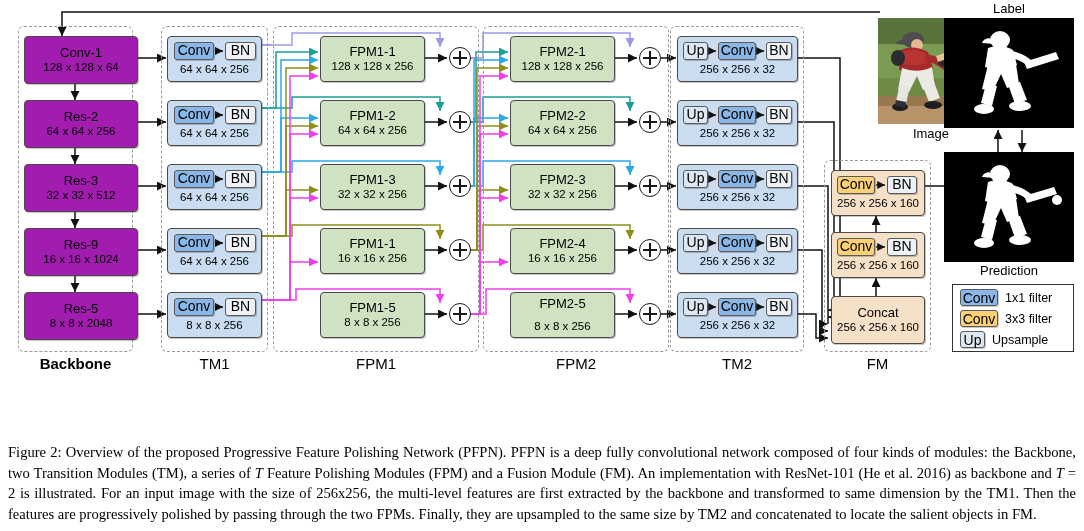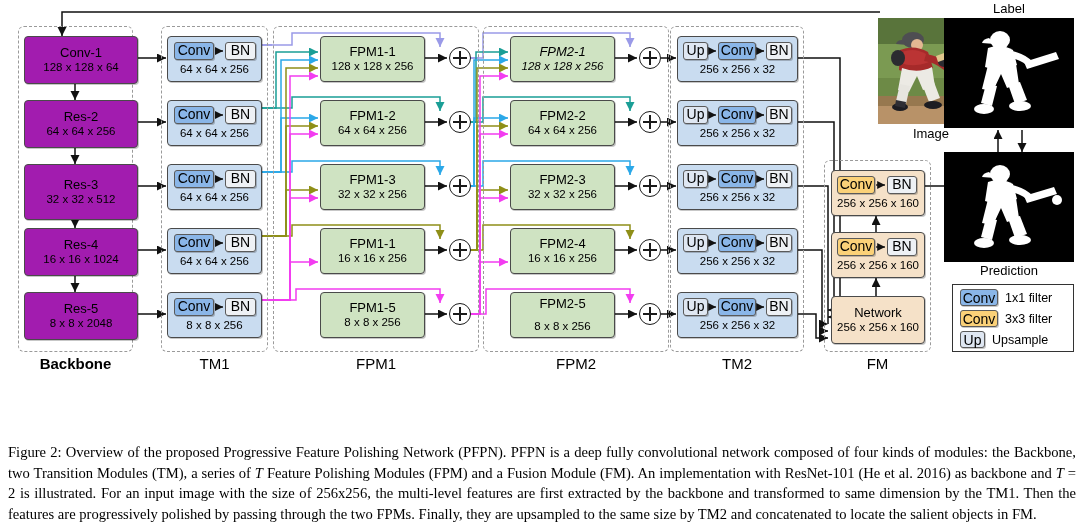--- a/index.html
+++ b/index.html
@@ -190,26 +190,26 @@
   <div class="grplab" style="left:824px;top:355px;width:107px;">FM</div>
 
   <div class="box bb" style="left:24px;top:36px;width:114px;height:48px;">
     <div class="t1">Conv-1</div>
     <div class="t2">128 x 128 x 64</div>
   </div>
   <div class="box bb" style="left:24px;top:100px;width:114px;height:48px;">
     <div class="t1">Res-2</div>
     <div class="t2">64 x 64 x 256</div>
   </div>
-  <div class="box bb" style="left:24px;top:164px;width:114px;height:56px;">
+  <div class="box bb" style="left:24px;top:164px;width:114px;height:48px;">
     <div class="t1">Res-3</div>
     <div class="t2">32 x 32 x 512</div>
   </div>
   <div class="box bb" style="left:24px;top:228px;width:114px;height:48px;">
-    <div class="t1">Res-4</div>
+    <div class="t1">Res-9</div>
     <div class="t2">16 x 16 x 1024</div>
   </div>
   <div class="box bb" style="left:24px;top:292px;width:114px;height:48px;">
     <div class="t1">Res-5</div>
     <div class="t2">8 x 8 x 2048</div>
   </div>
 
   <div class="box tm" style="left:167px;top:36px;width:95px;height:46px;">
     <div style="position:relative;width:95px;height:46px;">
       <div class="chip conv1" style="left:7px;top:5px;width:40px;height:18px;">Conv</div>
@@ -285,21 +285,21 @@
     <div class="t1">FPM1-5</div>
     <div class="t2">8 x 8 x 256</div>
   </div>
 
   <div class="plus" style="left:449px;top:47px;"></div>
   <div class="plus" style="left:449px;top:111px;"></div>
   <div class="plus" style="left:449px;top:175px;"></div>
   <div class="plus" style="left:449px;top:239px;"></div>
   <div class="plus" style="left:449px;top:303px;"></div>
 
-  <div class="box fpm" style="left:510px;top:36px;width:105px;height:46px;font-style:italic;">
+  <div class="box fpm" style="left:510px;top:36px;width:105px;height:46px;">
     <div class="t1">FPM2-1</div>
     <div class="t2">128 x 128 x 256</div>
   </div>
   <div class="box fpm" style="left:510px;top:100px;width:105px;height:46px;">
     <div class="t1">FPM2-2</div>
     <div class="t2">64 x 64 x 256</div>
   </div>
   <div class="box fpm" style="left:510px;top:164px;width:105px;height:46px;">
     <div class="t1">FPM2-3</div>
     <div class="t2">32 x 32 x 256</div>
@@ -394,21 +394,21 @@
     <div style="position:relative;width:94px;height:46px;">
       <div class="chip conv3" style="left:6px;top:5px;width:38px;height:18px;">Conv</div>
       <svg width="94" height="46" style="position:absolute;left:0;top:0;">
           <path d="M45,14 L54,14" stroke="#111" stroke-width="1.3" marker-end="url(#ab)" fill="none"></path>
         </svg>
       <div class="chip bn" style="left:56px;top:5px;width:30px;height:18px;">BN</div>
       <div class="dimtxt" style="top:26px;">256 x 256 x 160</div>
     </div>
   </div>
   <div class="box fm" style="left:831px;top:296px;width:94px;height:48px;">
-    <div class="t1">Network</div>
+    <div class="t1">Concat</div>
     <div class="t2">256 x 256 x 160</div>
   </div>
 
   <div class="photo" style="left:878px;top:18px;width:106px;height:106px;">
     <svg width="106" height="106" viewBox="0 0 106 106">
       <rect width="106" height="106" fill="#6f8c4a"></rect>
       <rect y="0" width="106" height="26" fill="#59743b"></rect>
       <rect y="26" width="106" height="34" fill="#7b9a52"></rect>
       <rect y="60" width="106" height="18" fill="#6d8a46"></rect>
       <rect y="78" width="106" height="28" fill="#b89268"></rect>

